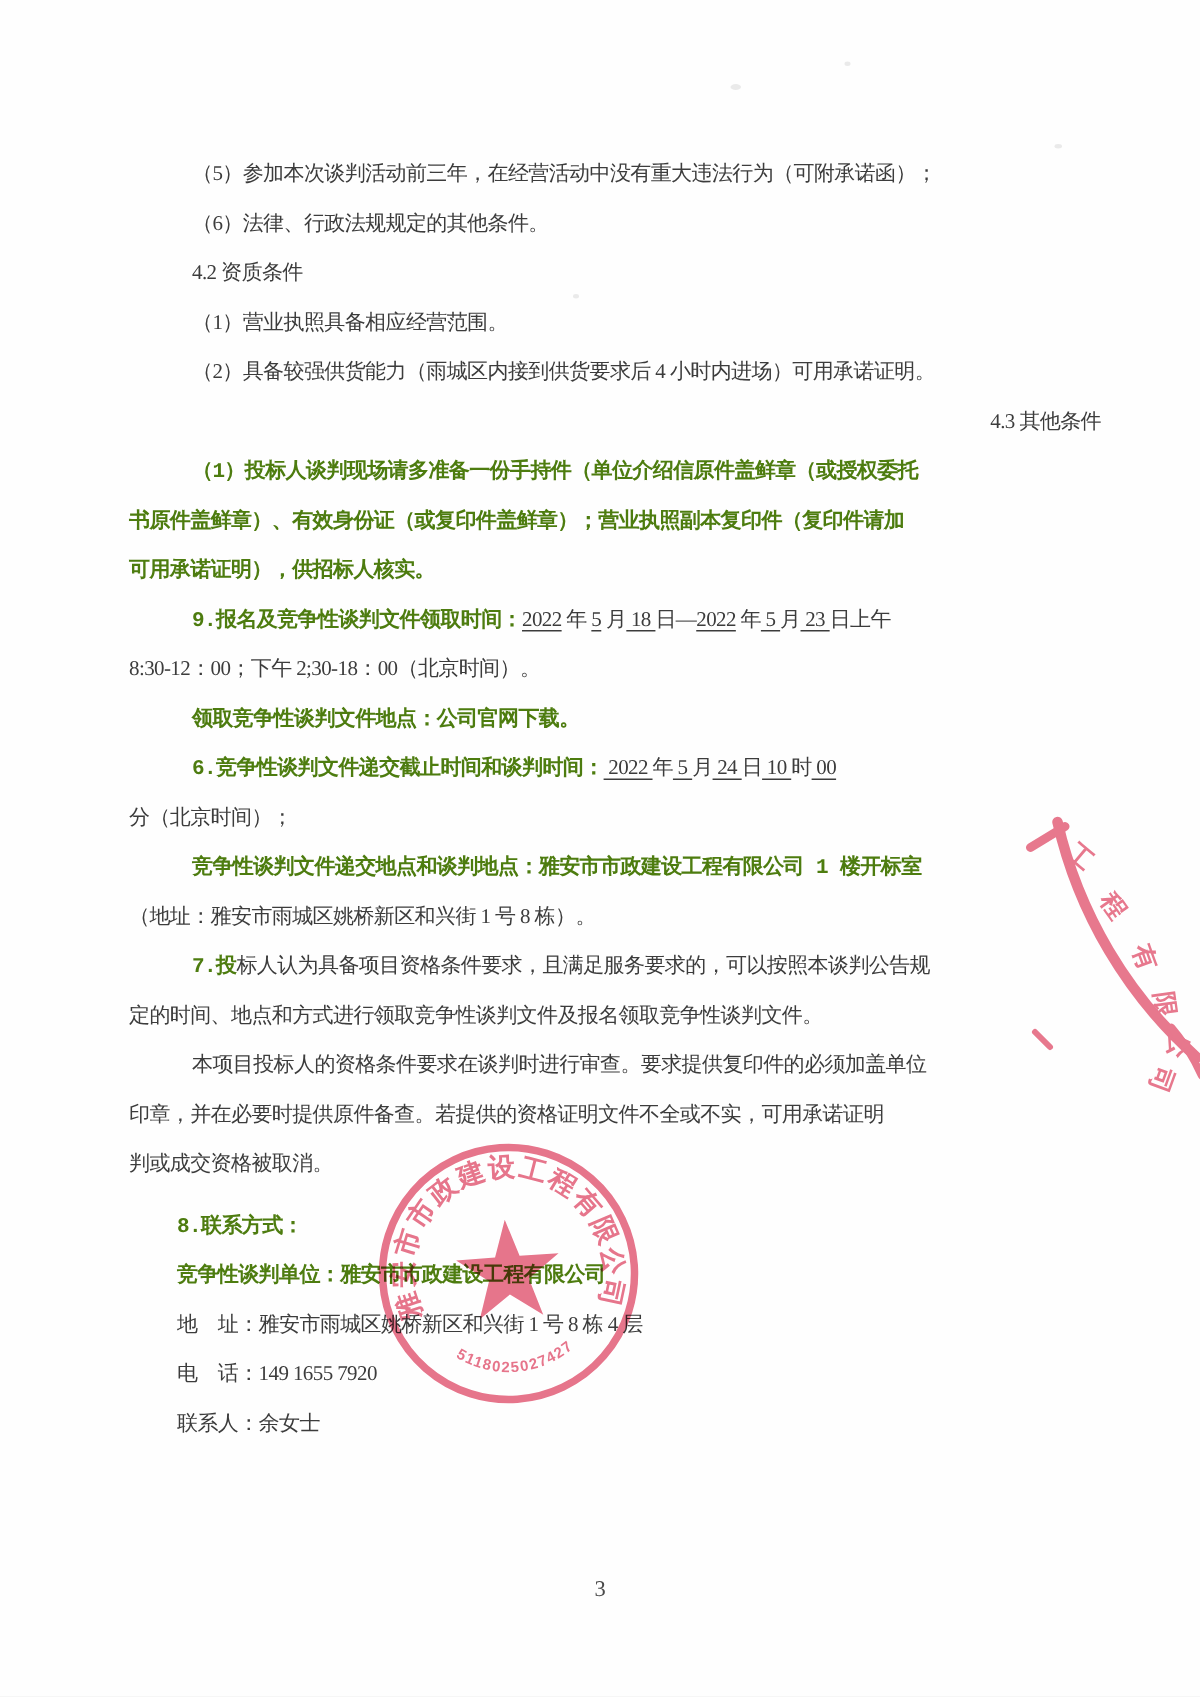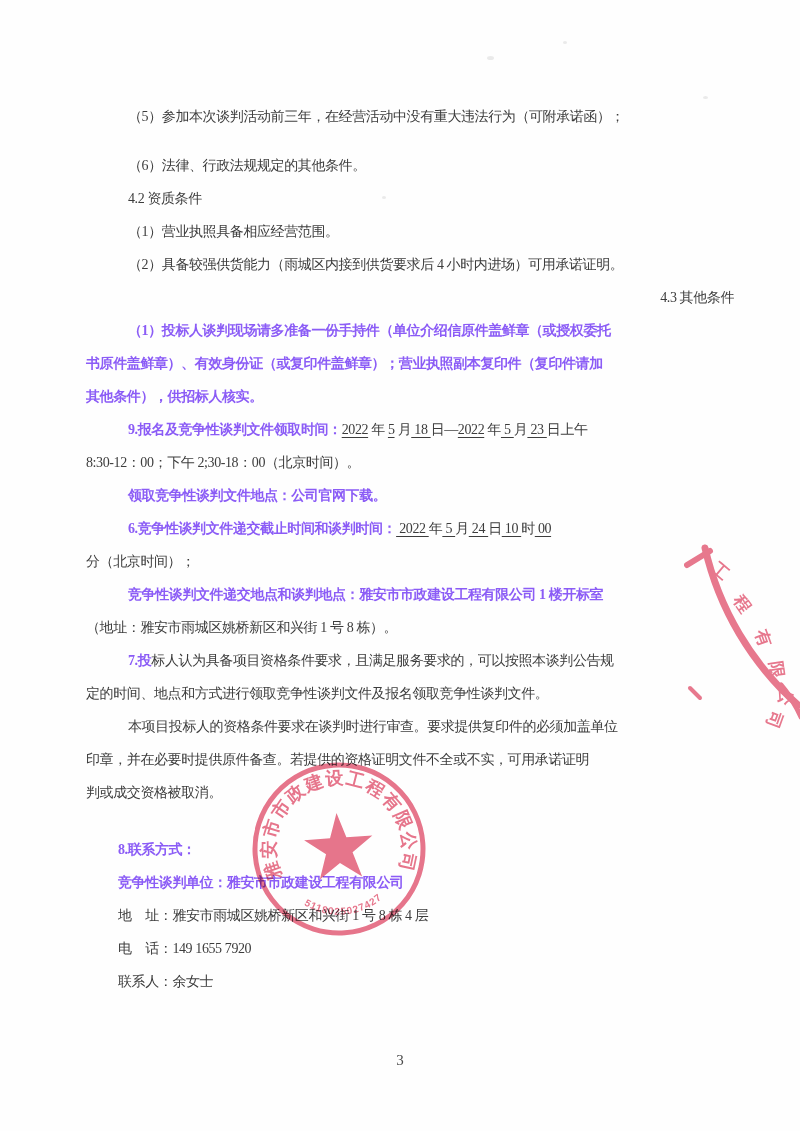--- a/index.html
+++ b/index.html
@@ -19,21 +19,21 @@
     position:absolute;
     left:86px;top:100px;width:648px;
   }
   .line{
     height:33px;line-height:33px;
     font-size:14px;
     letter-spacing:-0.4px;
     white-space:nowrap;
     color:#3c3c3c;
   }
-  .line .b{font-weight:bold;color:#8b5cf6;}
+  .line .b{font-weight:bold;color:#4d7c0f;font-family:Liberation Mono, monospace;}
   .line .u{text-decoration:underline;text-underline-offset:3px;text-decoration-thickness:1px;margin-top:12px;}
   .footer-pagenum{
     position:absolute;left:0;right:0;top:1052px;
     text-align:center;font-size:15px;color:#4a4a4a;
     letter-spacing:0;
   }
   
   .stamp{
     position:absolute;
     mix-blend-mode:multiply;
@@ -69,41 +69,41 @@
 
 <div class="page">
 
   <div class="speck s1"></div>
   <div class="speck s2"></div>
   <div class="speck s3"></div>
   <div class="speck s4"></div>
 
   <div class="doc-body">
       <div class="line" style="padding-left: 42px;"><span>（5）参加本次谈判活动前三年，在经营活动中没有重大违法行为（可附承诺函）；</span></div>
-      <div class="line" style="padding-left: 42px; margin-top: 16px;"><span>（6）法律、行政法规规定的其他条件。</span></div>
+      <div class="line" style="padding-left: 42px;"><span>（6）法律、行政法规规定的其他条件。</span></div>
       <div class="line" style="padding-left: 42px;"><span>4.2 资质条件</span></div>
       <div class="line" style="padding-left: 42px;"><span>（1）营业执照具备相应经营范围。</span></div>
       <div class="line" style="padding-left: 42px;"><span>（2）具备较强供货能力（雨城区内接到供货要求后 4 小时内进场）可用承诺证明。</span></div>
       <div class="line" style="padding-left: 42px; text-align: right;"><span>4.3 其他条件</span></div>
       <div class="line" style="padding-left: 42px;"><span class="b">（1）投标人谈判现场请多准备一份手持件（单位介绍信原件盖鲜章（或授权委托</span></div>
       <div class="line"><span class="b">书原件盖鲜章）、有效身份证（或复印件盖鲜章）；营业执照副本复印件（复印件请加</span></div>
-      <div class="line"><span class="b">其他条件），供招标人核实。</span></div>
+      <div class="line"><span class="b">可用承诺证明），供招标人核实。</span></div>
       <div class="line" style="padding-left: 42px;"><span class="b">9.报名及竞争性谈判文件领取时间：</span><span class="u">2022</span><span> 年 </span><span class="u">5</span><span> 月</span><span class="u"> 18 </span><span>日—</span><span class="u">2022</span><span> 年</span><span class="u"> 5 </span><span>月</span><span class="u"> 23 </span><span>日上午</span></div>
       <div class="line"><span>8:30-12：00；下午 2;30-18：00（北京时间）。</span></div>
       <div class="line" style="padding-left: 42px;"><span class="b">领取竞争性谈判文件地点：公司官网下载。</span></div>
       <div class="line" style="padding-left: 42px;"><span class="b">6.竞争性谈判文件递交截止时间和谈判时间：</span><span class="u"> 2022 </span><span>年</span><span class="u"> 5  </span><span>月</span><span class="u"> 24 </span><span>日</span><span class="u"> 10 </span><span>时</span><span class="u"> 00</span></div>
       <div class="line"><span>分（北京时间）；</span></div>
       <div class="line" style="padding-left: 42px;"><span class="b">竞争性谈判文件递交地点和谈判地点：雅安市市政建设工程有限公司 1 楼开标室</span></div>
       <div class="line"><span>（地址：雅安市雨城区姚桥新区和兴街 1 号 8 栋）。</span></div>
       <div class="line" style="padding-left: 42px;"><span class="b">7.投</span><span>标人认为具备项目资格条件要求，且满足服务要求的，可以按照本谈判公告规</span></div>
       <div class="line"><span>定的时间、地点和方式进行领取竞争性谈判文件及报名领取竞争性谈判文件。</span></div>
       <div class="line" style="padding-left: 42px;"><span>本项目投标人的资格条件要求在谈判时进行审查。要求提供复印件的必须加盖单位</span></div>
       <div class="line"><span>印章，并在必要时提供原件备查。若提供的资格证明文件不全或不实，可用承诺证明</span></div>
       <div class="line"><span>判或成交资格被取消。</span></div>
-      <div class="line" style="margin-top: 24px; padding-left: 32px;"><span class="b">8.联系方式：</span></div>
+      <div class="line" style="margin-top: 8px; padding-left: 32px;"><span class="b">8.联系方式：</span></div>
       <div class="line" style="padding-left: 32px;"><span class="b">竞争性谈判单位：雅安市市政建设工程有限公司</span></div>
       <div class="line" style="padding-left: 32px;"><span>地　址：雅安市雨城区姚桥新区和兴街 1 号 8 栋 4 层</span></div>
       <div class="line" style="padding-left: 32px;"><span>电　话：149 1655 7920</span></div>
       <div class="line" style="padding-left: 32px;"><span>联系人：余女士</span></div>
     </div>
 
   <svg class="stamp stamp-partial" width="160" height="210" viewBox="0 0 160 210" fill="none">
     <g stroke="#e25672" fill="none" stroke-linecap="round">
       <path d="M 50 23 A 300 300 0 0 0 143 180" stroke-width="7"></path>
       <path d="M 126 160 Q 138 174 146 192" stroke-width="5"></path>

